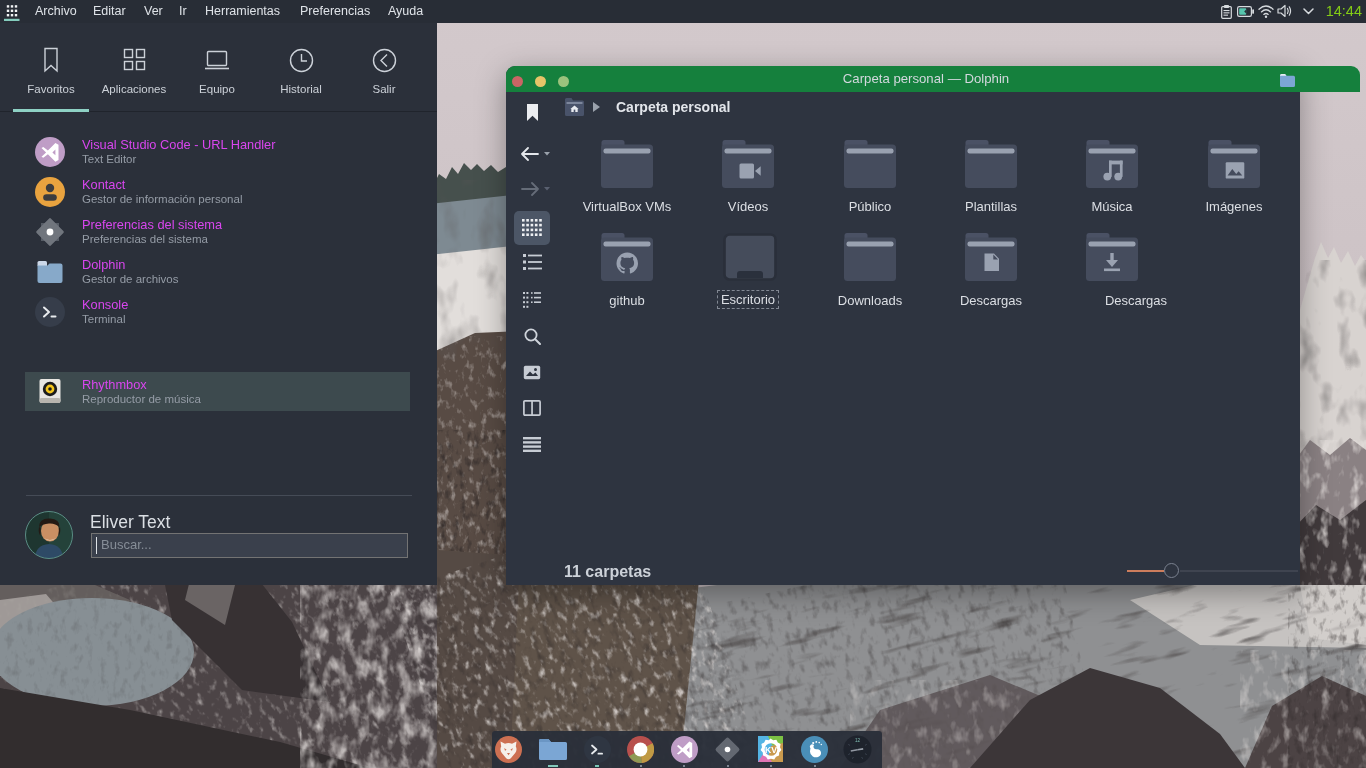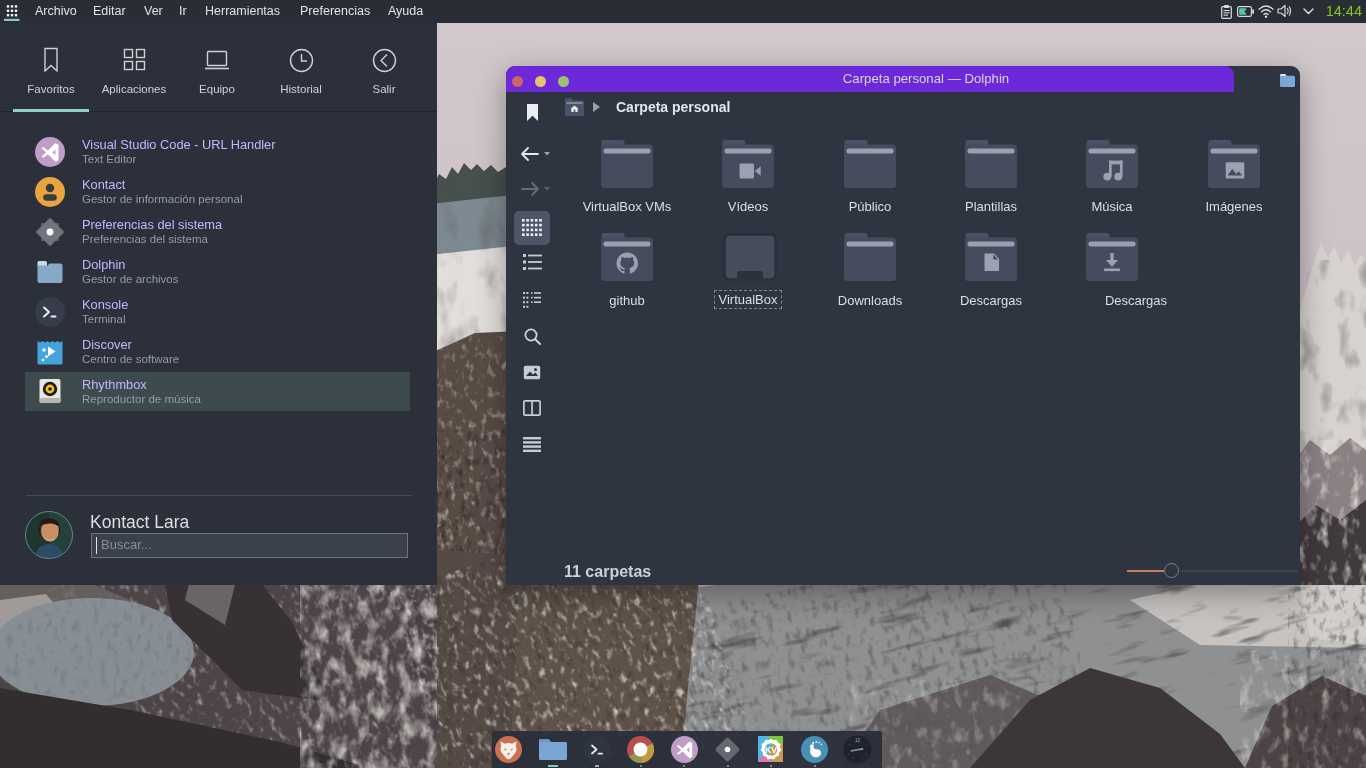--- a/index.html
+++ b/index.html
@@ -16,29 +16,29 @@
   #clock { position:absolute; right:5px; top:0; height:23px; line-height:22px;
     color:#84cc16; font-size:14.5px; }
 
   
   #panel { position:absolute; left:0; top:23px; width:437px; height:562px;
     background:#2b303a; z-index:30; }
   .tab { position:absolute; top:24px; width:86px; text-align:center; color:#ccd1d8; font-size:11.5px; }
   .tab svg { display:block; margin:0 auto 9px auto; }
   .litem { position:absolute; left:25px; width:385px; height:40px; }
   .litem .ic { position:absolute; left:10px; top:5px; width:30px; height:30px; }
-  .litem .t1 { position:absolute; left:57px; top:5px; font-size:12.8px; color:#c4b5fd;text-align:center; }
+  .litem .t1 { position:absolute; left:57px; top:5px; font-size:12.8px; color:#d946ef;text-align:center; }
   .litem .t2 { position:absolute; left:57px; top:21px; font-size:11.5px; color:#959ca6; }
 
   
   #win { position:absolute; left:506px; top:66px; width:794px; height:519px;
     background:#2e3440; border-radius:9px 9px 0 0; z-index:20;
     box-shadow:0 8px 30px rgba(0,0,0,0.35); }
-  #titlebar { position:absolute; left:0; top:0; width:728px; height:26px;
-    background:#6d28d9; border-radius:9px 9px 0 0; }
+  #titlebar { position:absolute; left:0; top:0; width:854px; height:26px;
+    background:#15803d; border-radius:9px 9px 0 0; }
 
   
   #dock { position:absolute; left:492px; top:731px; width:390px; height:37px;
     background:rgba(42,47,57,0.96); z-index:30; border-radius:3px 3px 0 0; }
   .dicon { position:absolute; top:5px; width:27px; height:27px; }
 
   .fol-label { position:absolute; width:120px; text-align:center; font-size:13px;
     color:#dcdfe4; }
 </style>
 </head>
@@ -275,31 +275,20 @@
       <div class="t2">Terminal</div>
     </div>
     <div class="litem" style="top:229px">
       <svg class="ic" viewBox="0 0 30 30">
         <path d="M2.5 5.5 Q2.5 4 4 4 H10.5 Q12 4 12 5.5 V9 H2.5 Z" fill="#ccd8e8"></path>
         <path d="M2.5 8.5 L12.5 8.5 L14.5 6.5 H25.5 Q27.5 6.5 27.5 8.5 V24 Q27.5 26 25.5 26 H4.5 Q2.5 26 2.5 24 Z" fill="#87a9c9"></path>
       </svg>
       <div class="t1">Dolphin</div>
       <div class="t2">Gestor de archivos</div>
     </div>
-    <div class="litem" style="top:309px">
-      <svg class="ic" viewBox="0 0 30 30">
-        <path d="M2.5 4 L5 5.5 L7.5 4 L10 5.5 L12.5 4 L15 5.5 L17.5 4 L20 5.5 L22.5 4 L25 5.5 L27.5 4 V26 Q27.5 27.5 26 27.5 H4 Q2.5 27.5 2.5 26 Z" fill="#45a3dc"></path>
-        <path d="M13 9.5 L20.5 14.5 L13 19.5 Z" fill="#fff"></path>
-        <circle cx="9" cy="13" r="1.8" fill="#fff"></circle>
-        <circle cx="11.5" cy="19.5" r="1.5" fill="#fff"></circle>
-        <circle cx="8" cy="23" r="1.2" fill="#fff"></circle>
-      </svg>
-      <div class="t1">Discover</div>
-      <div class="t2">Centro de software</div>
-    </div>
     <div class="abs" style="left:25px;top:349px;width:385px;height:39px;background:#3d4a4e"></div>
     <div class="litem" style="top:349px">
       <svg class="ic" viewBox="0 0 30 30">
         <rect x="4.5" y="2" width="21" height="24" rx="2" fill="#e8e6e1"></rect>
         <rect x="4.5" y="21" width="21" height="5" rx="2" fill="#b8b5ae"></rect>
         <circle cx="15" cy="12" r="7.2" fill="#1c1c1c"></circle>
         <circle cx="15" cy="12" r="4.4" fill="#f4c61c"></circle>
         <circle cx="15" cy="12" r="1.8" fill="#1c1c1c"></circle>
       </svg>
       <div class="t1">Rhythmbox</div>
@@ -318,21 +307,21 @@
         <rect x="24" width="24" height="48" fill="#24423a"></rect>
         <path d="M10 48 Q10 34 24 33 Q38 34 38 48 Z" fill="#2e4a66"></path>
         <ellipse cx="25" cy="20" rx="9" ry="10.5" fill="#c98f63"></ellipse>
         <path d="M14 16 Q14 7 25 7.5 Q35 8 34.5 16 Q30 12 24 12.5 Q17 13 14 16 Z" fill="#241a14"></path>
         <path d="M14 16 Q13 22 15.5 25 L15.5 17 Z" fill="#241a14"></path>
         <path d="M35 16 Q36 22 33.5 25 L34 17 Z" fill="#241a14"></path>
         <path d="M19 27 Q25 31 31 27 Q28 29.5 25 29.5 Q22 29.5 19 27 Z" fill="#f0e0d0"></path>
       </g>
       <circle cx="24" cy="24" r="23.5" fill="none" stroke="#5b8d85" stroke-width="1"></circle>
     </svg>
-    <div class="abs" style="left:90px;top:489px;font-size:17.5px;color:#dbdfe4">Kontact Lara</div>
+    <div class="abs" style="left:90px;top:489px;font-size:17.5px;color:#dbdfe4">Eliver Text</div>
     <div class="abs" style="left:91px;top:510px;width:317px;height:25px;background:#3a404c;border:1px solid #737373">
       <div class="abs" style="left:4px;top:3px;width:1px;height:17px;background:#dfe3e8"></div>
       <div class="abs" style="left:9px;top:3px;font-size:13px;color:#868d97">Buscar...</div>
     </div>
   </div>
 
   <div id="win">
     <div id="titlebar">
       <div class="abs" style="left:6px;top:10px;width:11px;height:11px;border-radius:50%;background:#ca6565"></div>
       <div class="abs" style="left:29px;top:10px;width:11px;height:11px;border-radius:50%;background:#e7c469"></div>
@@ -513,21 +502,21 @@
         </g>
     </svg>
 
     <div class="fol-label" style="left:61px;top:133px">VirtualBox VMs</div>
     <div class="fol-label" style="left:182px;top:133px">Vídeos</div>
     <div class="fol-label" style="left:304px;top:133px">Público</div>
     <div class="fol-label" style="left:425px;top:133px">Plantillas</div>
     <div class="fol-label" style="left:546px;top:133px">Música</div>
     <div class="fol-label" style="left:668px;top:133px">Imágenes</div>
     <div class="fol-label" style="left:61px;top:227px">github</div>
-    <div class="fol-label" style="left:182px;top:226px"><span style="border:1px dashed #828893;padding:1px 3px">VirtualBox</span></div>
+    <div class="fol-label" style="left:182px;top:226px"><span style="border:1px dashed #828893;padding:1px 3px">Escritorio</span></div>
     <div class="fol-label" style="left:304px;top:227px">Downloads</div>
     <div class="fol-label" style="left:425px;top:227px">Descargas</div>
     <div class="fol-label" style="left:570px;top:227px">Descargas</div>
   </div>
 
   <div id="dock">
     <svg class="dicon" style="left:3px" viewBox="0 0 27 27">
       <circle cx="13.5" cy="13.5" r="13.5" fill="#cd7052"></circle>
       <path d="M5.5 5.5 L10 7.8 Q13.5 6.3 17 7.8 L21.5 5.5 L20.8 10.5 Q22.5 13.5 20.2 17 L15.8 22.3 Q13.5 24.2 11.2 22.3 L6.8 17 Q4.5 13.5 6.2 10.5 Z" fill="#f6f0ea"></path>
       <path d="M9.2 12 L11.6 13.8 L10 14.8 Z" fill="#cd7052"></path>

